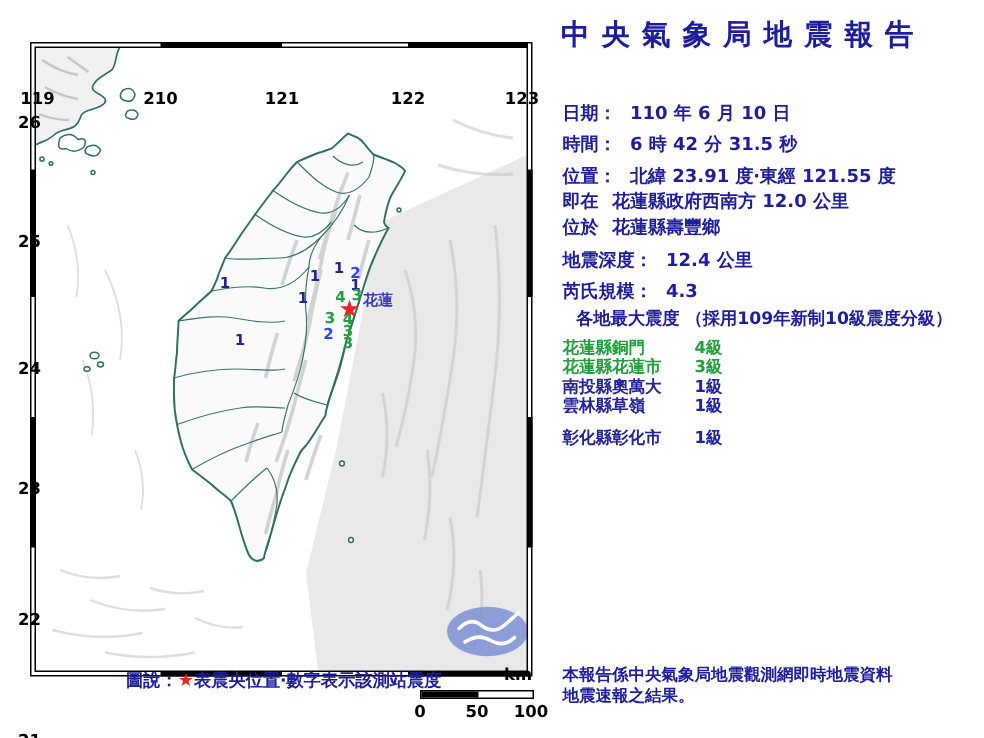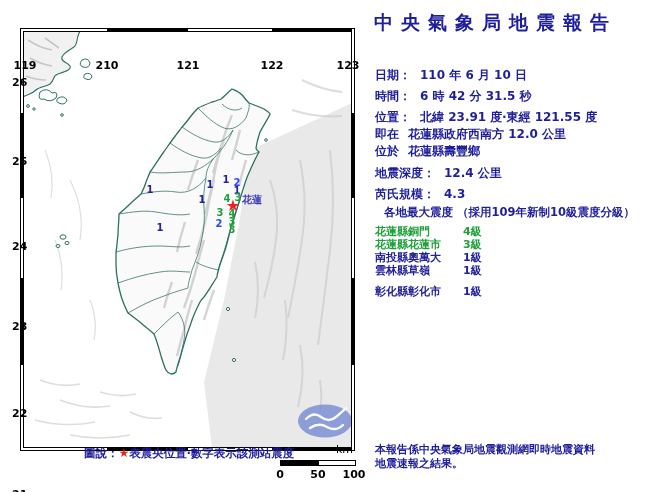--- a/index.html
+++ b/index.html
@@ -20,21 +20,21 @@
              color:#ee2222;font-size:16px;line-height:16px;}
   #city-label{position:absolute;left:242px;top:193px;font-size:10px;font-weight:bold;
               color:#3a3ab8;white-space:nowrap;text-align:right;}
   #map-legend{position:absolute;left:84px;top:446px;font-size:11.5px;font-weight:bold;
               color:#1e1e9c;white-space:nowrap;}
   #map-legend .star{color:#ee2222;font-size:12px;}
   #scalebar{position:absolute;left:280px;top:460px;width:76px;height:6px;
             border:1px solid #000;background:#fff;box-sizing:border-box;}
   #scalebar-fill{position:absolute;left:0;top:0;width:38px;height:4px;background:#000;}
   .sb-label{position:absolute;font-size:11px;font-weight:bold;color:#000;transform:translateX(-50%);}
-  #sb-km{position:absolute;left:336px;top:443px;font-size:11px;font-weight:normal;color:#000;}
+  #sb-km{position:absolute;left:336px;top:443px;font-size:11px;font-weight:bold;color:#000;}
   
   #report-panel{position:absolute;left:370px;top:0;width:286px;height:492px;color:#1e1e9c;text-decoration:underline;}
   #report-title{position:absolute;left:4px;top:10px;font-size:19px;font-weight:bold;
                 letter-spacing:8px;white-space:nowrap;}
   .rline{position:absolute;left:5px;font-size:12px;font-weight:bold;white-space:nowrap;}
   .rline .lab{margin-right:9px;}
   #intensity-header{position:absolute;left:14px;top:205px;font-size:11.5px;font-weight:bold;white-space:nowrap;}
   .srow{position:absolute;left:5px;font-size:11px;font-weight:bold;white-space:nowrap;}
   .srow .sname{display:inline-block;width:88px;}
   .srow.green{color:#1fa03a;}

